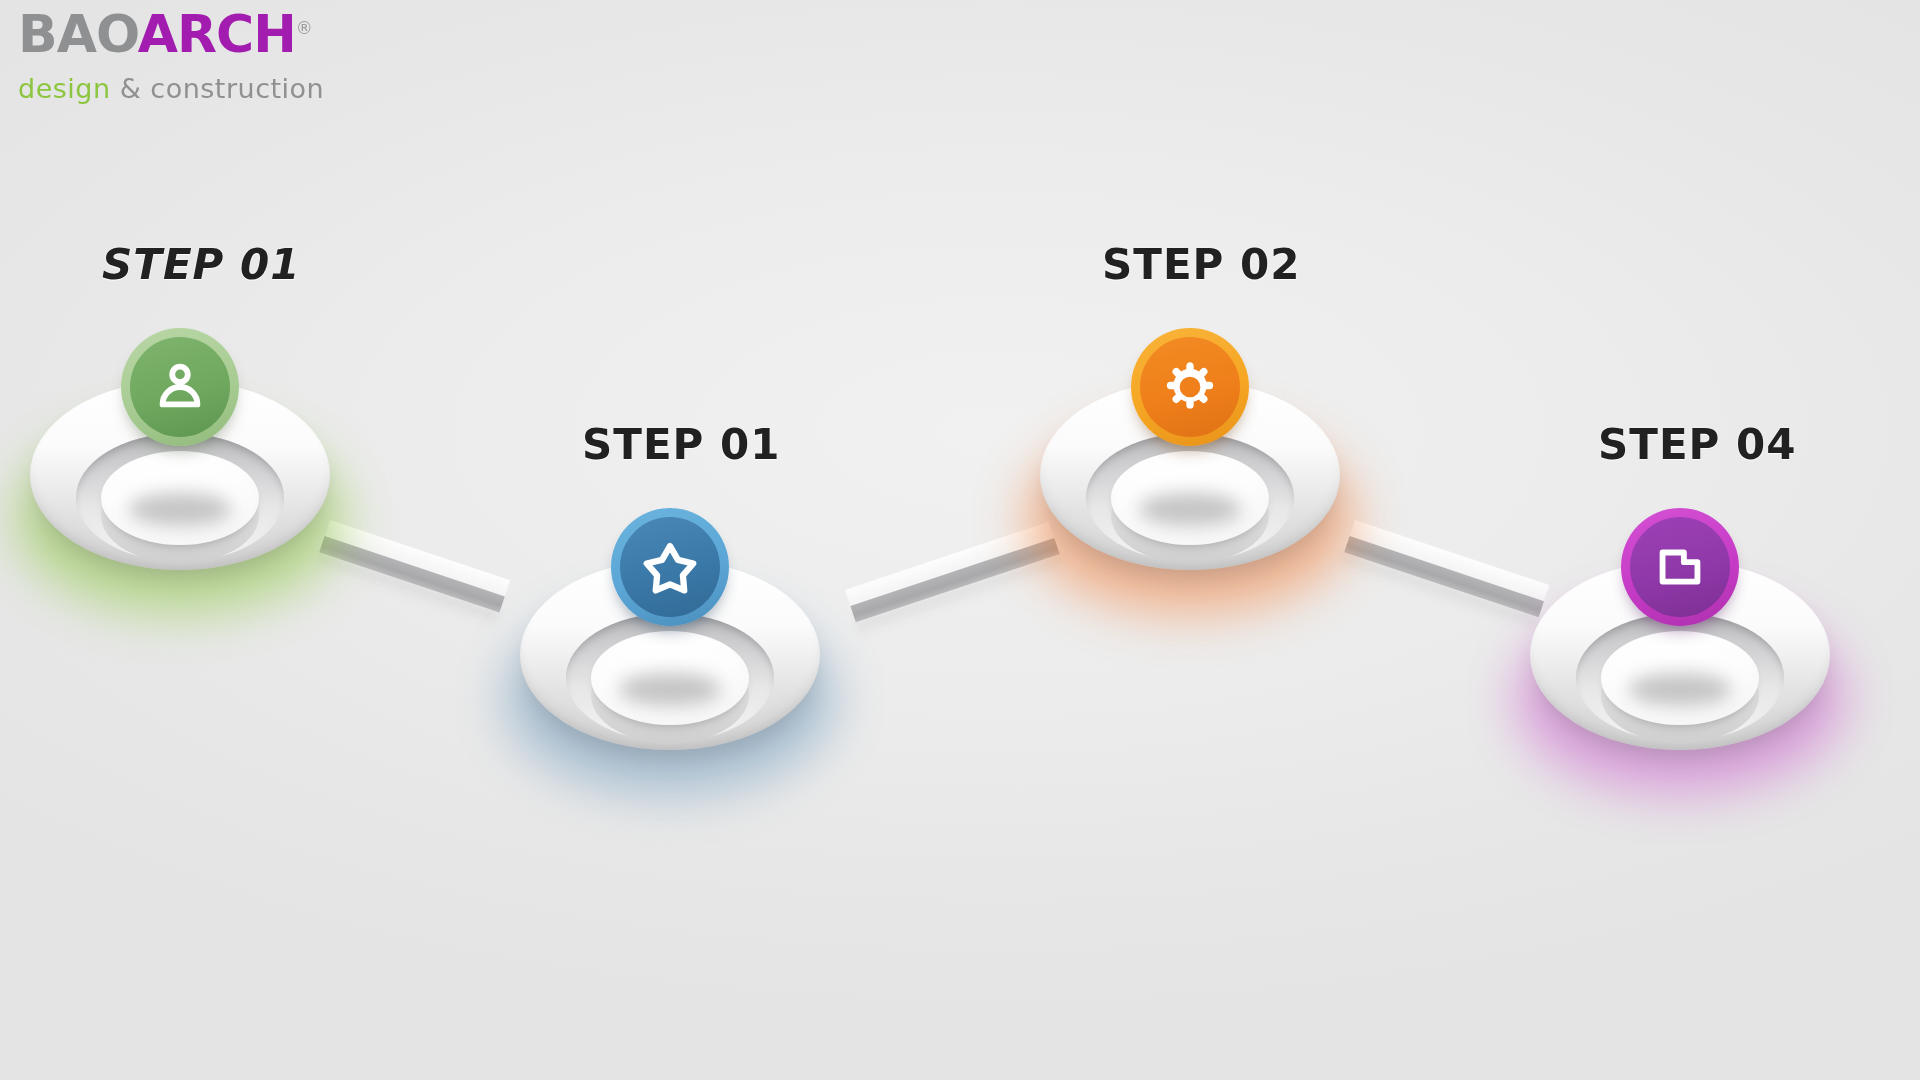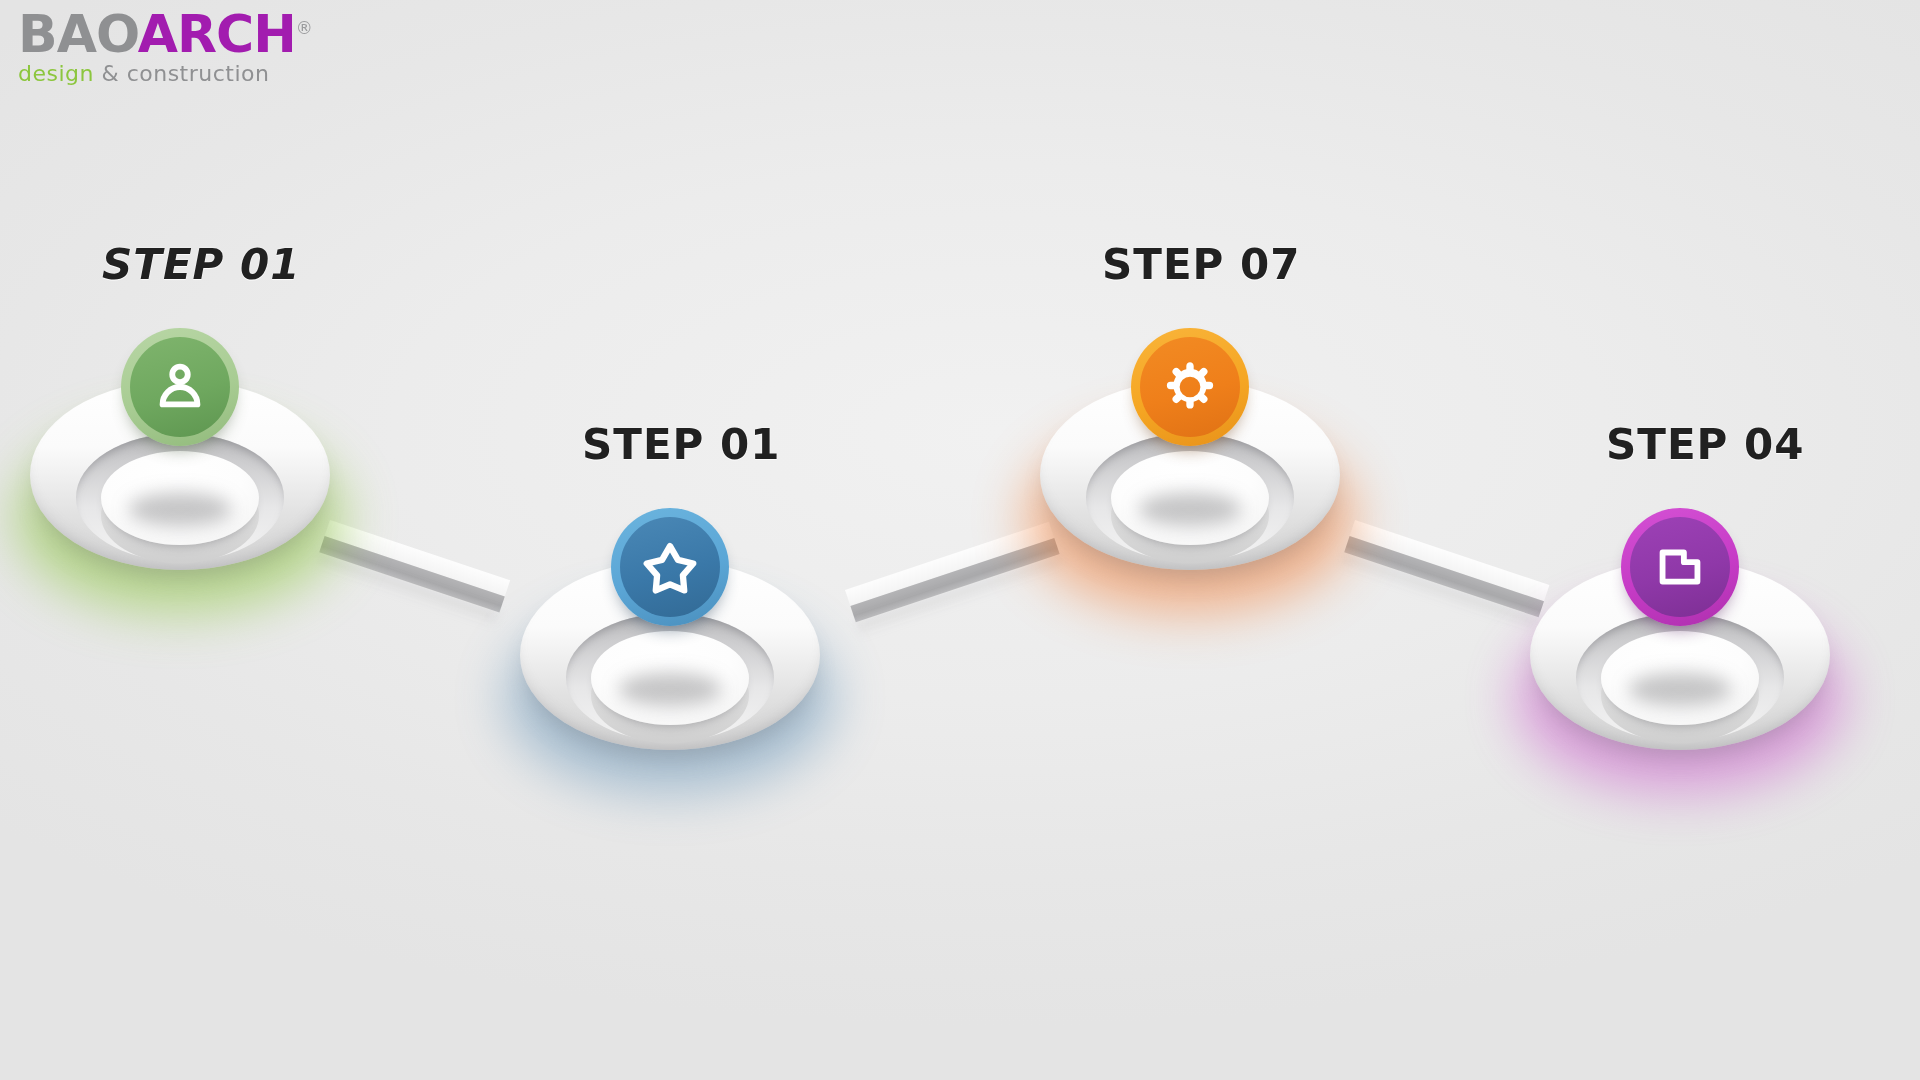--- a/index.html
+++ b/index.html
@@ -21,21 +21,21 @@
   .logo-word{
     font-family:"DejaVu Sans","Liberation Sans",sans-serif;
     font-weight:bold;font-size:52px;letter-spacing:-1px;
     line-height:1;white-space:nowrap;
   }
   .logo-bao{color:#8f9092;}
   .logo-arch{color:#a21caf;}
   .logo-reg{font-size:17px;color:#9a9b9d;vertical-align:super;font-weight:normal;}
   .logo-sub{
     font-family:"DejaVu Sans","Liberation Sans",sans-serif;
-    font-size:22px;letter-spacing:.5px;margin-top:1px;white-space:nowrap;
+    font-size:27px;letter-spacing:.5px;margin-top:13px;white-space:nowrap;
   }
   .sub-design{color:#8cc63e;}
   .sub-rest{color:#8f9092;}
 
   
   .step{position:absolute;}
 
   .label{
     position:absolute;
     font-family:"DejaVu Sans","Liberation Sans",sans-serif;
@@ -202,40 +202,40 @@
       <div class="badge-rim" style="background:linear-gradient(165deg,#6bb4de 0%,#5ba6d6 55%,#4a8fbd 100%);box-shadow:0 10px 16px -6px rgba(35,60,85,.48);"></div>
       <div class="badge-face" style="background:linear-gradient(165deg,#4a88b6 0%,#3a78a8 55%,#326a95 100%);"></div>
       <svg viewBox="0 0 64 64" fill="none" stroke="#ffffff" stroke-width="6.5" stroke-linecap="round" stroke-linejoin="round">
         <path d="M32 10.5 40.2 24.7 56 28.4 45.3 40.6 46.7 56.2 32 50 17.3 56.2 18.7 40.6 8 28.4 23.8 24.7Z"></path>
       </svg>
     </div>
   </div>
 </div>
 
 <div class="step" style="left:1040px;top:240px;">
-  <div class="label" style="left:62px;top:0px;">STEP 07</div>
+  <div class="label" style="left:62px;top:0px;">STEP 02</div>
   <div class="disc" style="left:0px;top:110px;">
     <div class="glow" style="background:#f2762a;opacity:.5;"></div>
     <div class="ring-outer"></div>
     <div class="ring-hole"></div>
     <div class="podium-side"></div>
     <div class="podium-top"></div>
     <div class="badge-shadow"></div>
     <div class="badge" style="top:-22px;">
       <div class="badge-rim" style="background:linear-gradient(165deg,#f9b43a 0%,#f5a623 55%,#e8921a 100%);box-shadow:0 10px 16px -6px rgba(110,60,15,.45);"></div>
       <div class="badge-face" style="background:linear-gradient(165deg,#f28b23 0%,#ef7f1a 55%,#e07215 100%);"></div>
       <svg viewBox="0 0 64 64">
         <path fill="#ffffff" d="M32 6.5c-2.1 0-3.8 1.7-3.8 3.8v3.4c-1.9.4-3.7 1.2-5.3 2.2l-2.4-2.4a3.8 3.8 0 1 0-5.4 5.4l2.4 2.4c-1 1.6-1.8 3.4-2.2 5.3h-3.4a3.8 3.8 0 1 0 0 7.6h3.4c.4 1.9 1.2 3.7 2.2 5.3l-2.4 2.4a3.8 3.8 0 1 0 5.4 5.4l2.4-2.4c1.6 1 3.4 1.8 5.3 2.2v3.4a3.8 3.8 0 1 0 7.6 0v-3.4c1.9-.4 3.7-1.2 5.3-2.2l2.4 2.4a3.8 3.8 0 1 0 5.4-5.4l-2.4-2.4c1-1.6 1.8-3.4 2.2-5.3h3.4a3.8 3.8 0 1 0 0-7.6h-3.4c-.4-1.9-1.2-3.7-2.2-5.3l2.4-2.4a3.8 3.8 0 1 0-5.4-5.4l-2.4 2.4c-1.6-1-3.4-1.8-5.3-2.2v-3.4c0-2.1-1.7-3.8-3.8-3.8zm0 14.8a10.7 10.7 0 1 1 0 21.4 10.7 10.7 0 0 1 0-21.4z"></path>
       </svg>
     </div>
   </div>
 </div>
 
 <div class="step" style="left:1530px;top:420px;">
-  <div class="label" style="left:76px;top:0px;">STEP 04</div>
+  <div class="label" style="left:68px;top:0px;">STEP 04</div>
   <div class="disc" style="left:0px;top:110px;">
     <div class="glow" style="background:#c63bc6;opacity:.42;"></div>
     <div class="ring-outer"></div>
     <div class="ring-hole"></div>
     <div class="podium-side"></div>
     <div class="podium-top"></div>
     <div class="badge-shadow"></div>
     <div class="badge" style="top:-22px;">
       <div class="badge-rim" style="background:linear-gradient(165deg,#d451d4 0%,#c63bc6 55%,#ae30ae 100%);box-shadow:0 10px 16px -6px rgba(80,25,90,.45);"></div>
       <div class="badge-face" style="background:linear-gradient(165deg,#9d41b6 0%,#8f38a8 55%,#7d2f94 100%);"></div>

